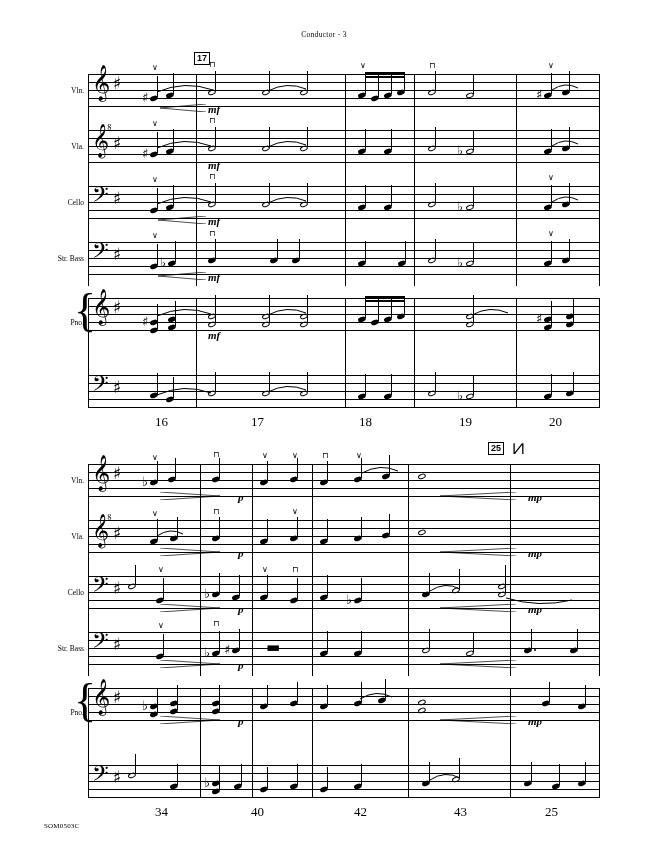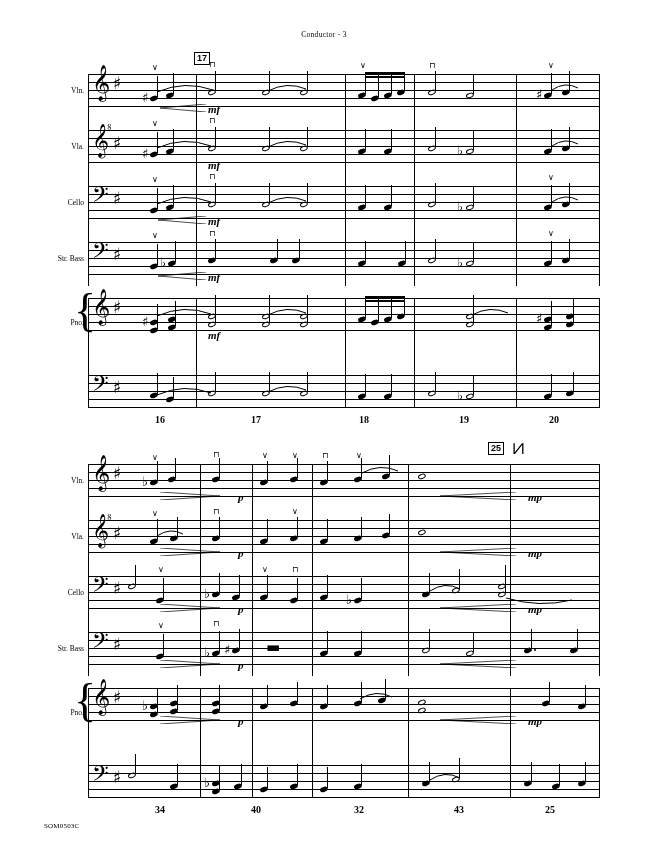--- a/index.html
+++ b/index.html
@@ -189,22 +189,21 @@
   }
   .segno {
     position: absolute;
     font-family: "DejaVu Sans", sans-serif;
     font-size: 15px;
     line-height: 1;
   }
   .measnum {
     position: absolute;
     font-family: "Liberation Serif", serif;
-    font-size: 10px;
-    font-weight: bold;
+    font-size: 13px;
   }
 </style>
 </head>
 <body>
 
 <div class="page">
 
   <div class="header-title">Conductor - 3</div>
   <div class="footer-code">SOM0503C</div>
 
@@ -894,18 +893,18 @@
     <div class="barline" style="left:312px; top:238px; height:110px;"></div>
     <div class="barline" style="left:408px; top:14px; height:212px;"></div>
     <div class="barline" style="left:408px; top:238px; height:110px;"></div>
     <div class="barline" style="left:510px; top:14px; height:212px;"></div>
     <div class="barline" style="left:510px; top:238px; height:110px;"></div>
     <div class="barline" style="left:599px; top:14px; height:212px;"></div>
     <div class="barline" style="left:599px; top:238px; height:110px;"></div>
 
     <div class="measnum" style="left:155px; top:354px;">34</div>
     <div class="measnum" style="left:251px; top:354px;">40</div>
-    <div class="measnum" style="left:354px; top:354px;">32</div>
+    <div class="measnum" style="left:354px; top:354px;">42</div>
     <div class="measnum" style="left:454px; top:354px;">43</div>
     <div class="measnum" style="left:545px; top:354px;">25</div>
   </div>
 
 </div>
 
 </body></html>

